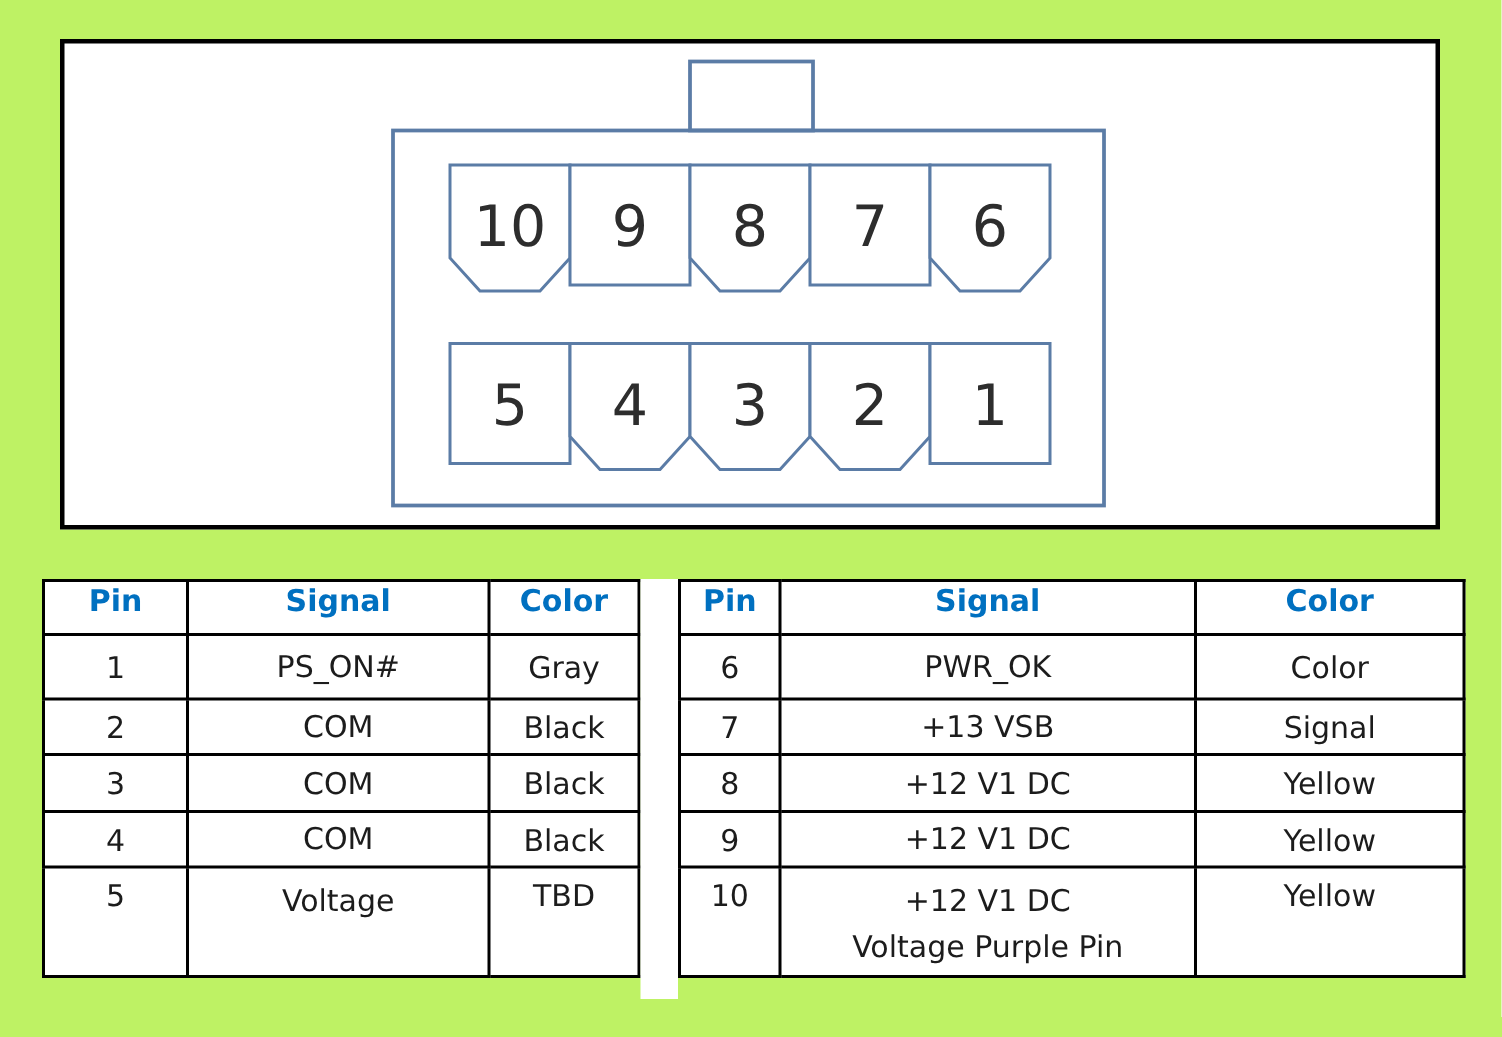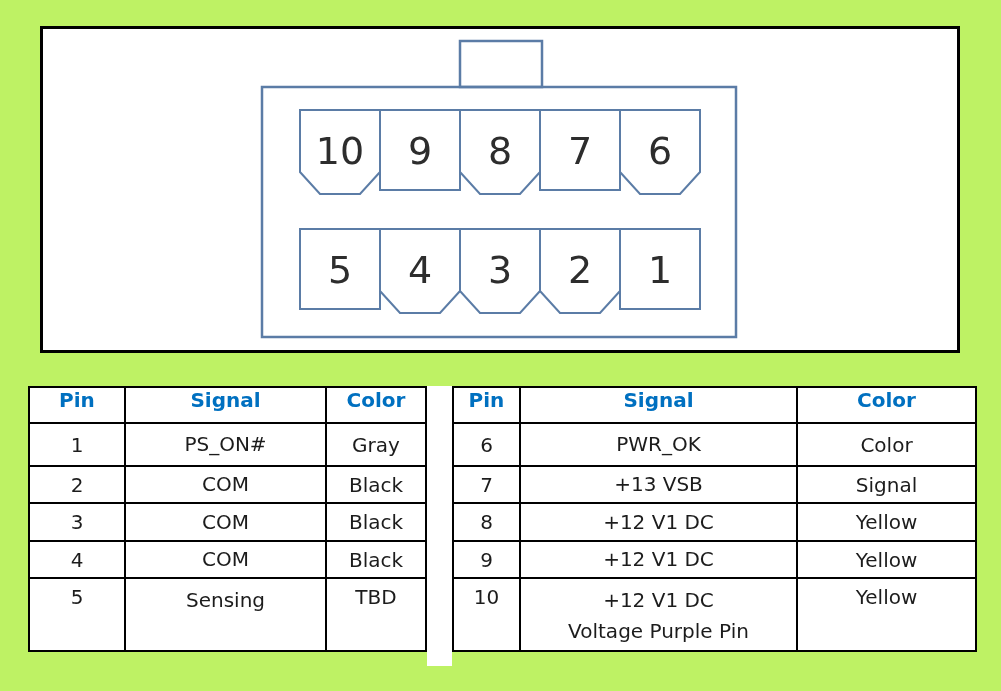--- a/index.html
+++ b/index.html
@@ -107,21 +107,21 @@
           <tr>
             <td class="ac">4</td>
             <td class="al">
               <div class="line">COM</div>
             </td>
             <td class="ac">Black</td>
           </tr>
           <tr>
             <td class="ac">5</td>
             <td class="al">
-              <div class="line">Sensing</div>
+              <div class="line">Voltage</div>
             </td>
             <td class="ac">TBD</td>
           </tr>
         </tbody>
       </table>
     <div class="table-gap"></div>
     <table class="pinout" id="table-right">
         <colgroup>
           <col style="width: 67px;">
           <col style="width: 277px;">

